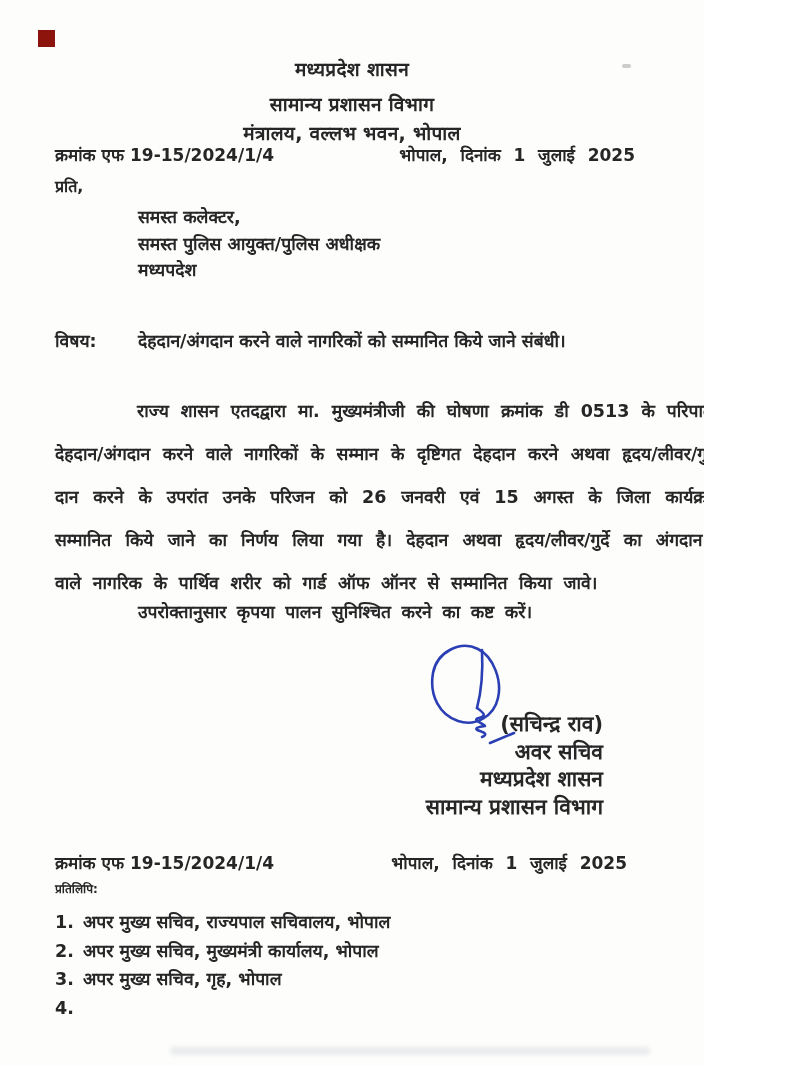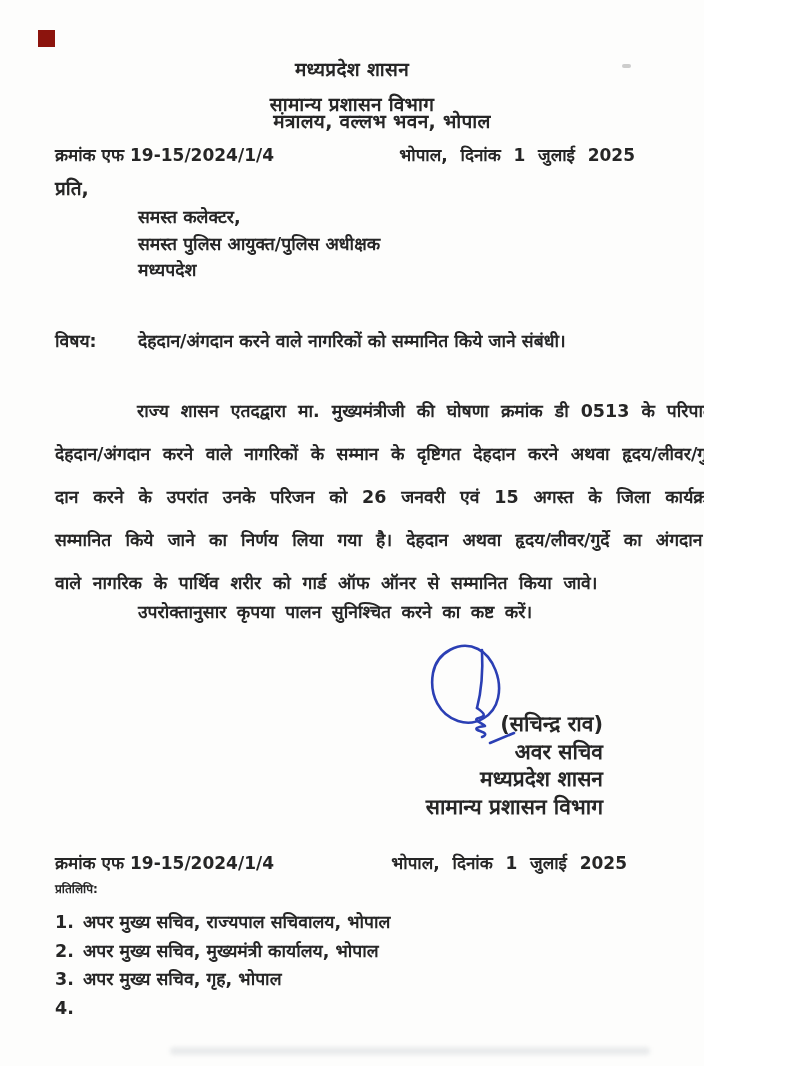--- a/index.html
+++ b/index.html
@@ -16,29 +16,29 @@
   }
   .page{
     position:relative;width:704px;height:1066px;
     background:#fdfdfc;overflow:hidden;
   }
   .abs{position:absolute;}
   
   .hdr{left:0;width:100%;text-align:center;font-weight:700;font-size:19px;letter-spacing:.3px;}
   .hdr1{top:56px;}
   .hdr2{top:91px;}
-  .hdr3{top:108px;margin-left:30px;}
+  .hdr3{top:120px;}
   
   .refrow{left:55px;right:55px;display:flex;justify-content:space-between;align-items:baseline;font-size:17px;font-weight:600;}
   .refrow .date{padding-right:14px;word-spacing:.4em;}
   .reftop{top:143px;}
   .refbottom{top:851px;}
   .refbottom .date{padding-right:22px;}
   
-  .prati{left:55px;top:175px;font-size:19px;font-weight:600;}
+  .prati{left:55px;top:175px;font-size:16px;font-weight:600;}
   .recipients{left:138px;top:204px;font-size:17.5px;font-weight:600;line-height:26.5px;}
   
   .subjrow{left:55px;top:328px;right:55px;display:flex;font-size:17.5px;font-weight:600;}
   .subjlabel{width:83px;flex:none;}
   
   .para1{
     left:55px;top:390px;width:692px;
     font-size:17.5px;font-weight:700;line-height:43px;
     text-align:justify;text-indent:82px;word-spacing:.32em;
   }

